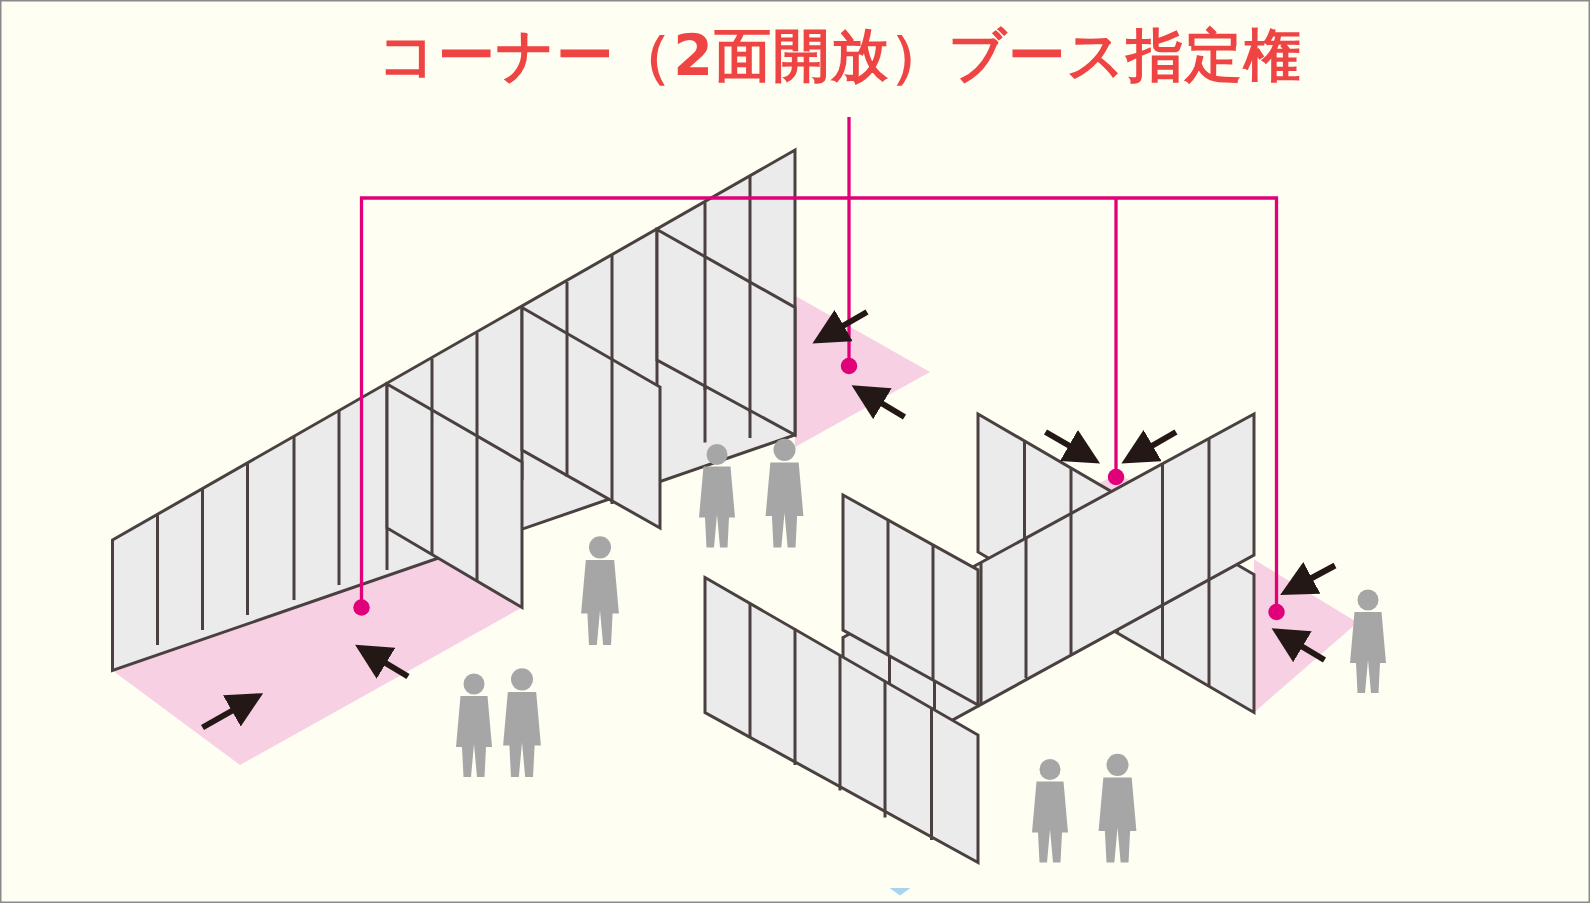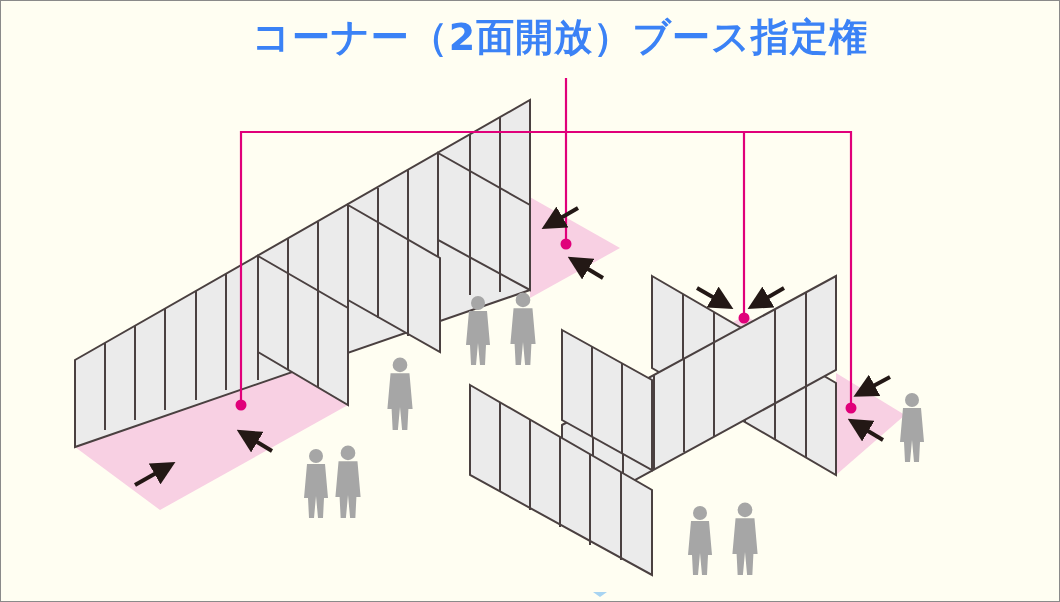--- a/index.html
+++ b/index.html
@@ -1,18 +1,18 @@
 <!DOCTYPE html>
 <html><head>
 <meta charset="utf-8">
 <style>
   html, body { margin: 0; padding: 0; background: #fffff0; }
   body { width: 1060px; height: 602px; position: relative; overflow: hidden; font-family: "DejaVu Sans", sans-serif; }
   .frame { position: absolute; left: 0; top: 0; width: 1058px; height: 600px; border: 1px solid #8a8a8a; background: #fffef2; }
-  .title { position: absolute; left: 240px; top: 12px; width: 640px; text-align: center; color: #3b82f6; font-weight: bold; font-size: 38px; letter-spacing: 1px; white-space: nowrap; }
+  .title { position: absolute; left: 240px; top: 12px; width: 640px; text-align: center; color: #ef4444; font-weight: bold; font-size: 38px; letter-spacing: 1px; white-space: nowrap; }
   svg.scene { position: absolute; left: 0; top: 0; }
   .caret { position: absolute; left: 593px; top: 592px; width: 0; height: 0; border-left: 7px solid transparent; border-right: 7px solid transparent; border-top: 5px solid #a8d4f2; }
 </style>
 </head>
 <body>
 
 <div class="frame"></div>
 
 <div class="title">コーナー（2面開放）ブース指定権</div>
 

